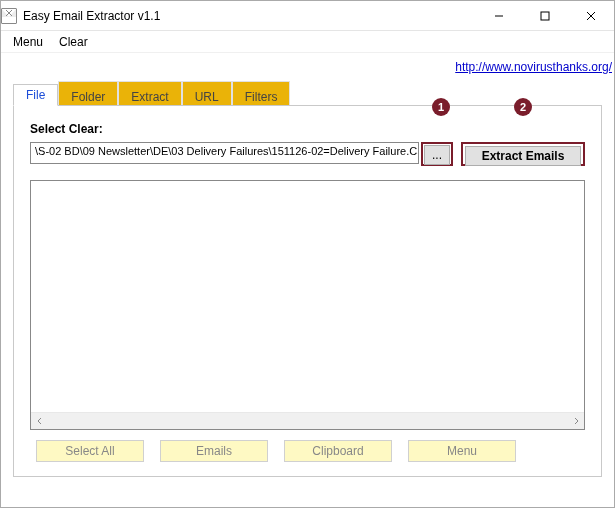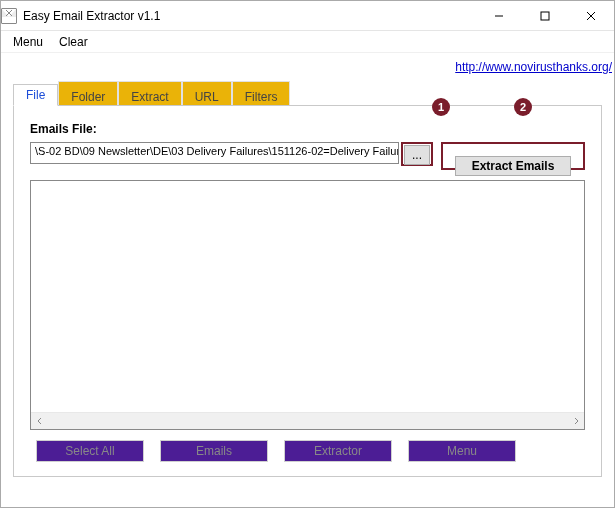--- a/index.html
+++ b/index.html
@@ -179,21 +179,21 @@
     height: 20px;
     border: 1px solid #adadad;
     background: #e1e1e1;
     font-size: 12px;
     display:flex; align-items:center; justify-content:center;
   }
   .extract-wrap {
     border: 2px solid #7a1d2b;
     margin-left: 8px;
     display:flex;
-    padding:12px;
+    padding:2px;
     text-align:right;
   }
   .extract-btn {
     width: 116px;
     height: 20px;
     border: 1px solid #adadad;
     background: #e1e1e1;
     font-size: 12px;
     font-weight: bold;
     display:flex; align-items:center; justify-content:center;
@@ -227,21 +227,21 @@
   .btnrow {
     display:flex;
     gap: 16px;
     margin-top: 10px;
     padding-left: 6px;
   }
   .act-btn {
     width: 108px;
     height: 22px;
     border: 1px solid #d0d0d0;
-    background: #4c1d95;
+    background: #fef9c3;
     color: #888;
     font-size: 12px;
     display:flex; align-items:center; justify-content:center;
   }
 </style>
 </head>
 <body>
 
 <div class="window">
 
@@ -284,21 +284,21 @@
       <div class="tab inactive">Extract</div>
       <div class="tab inactive">URL</div>
       <div class="tab inactive">Filters</div>
     </div>
 
     <div class="tabpanel">
 
       <div class="anno" style="top:-8px; left:418px;">1</div>
       <div class="anno" style="top:-8px; left:500px;">2</div>
 
-      <div class="lbl-select">Emails File:</div>
+      <div class="lbl-select">Select Clear:</div>
 
       <div class="filerow">
         <div class="file-input">\S-02 BD\09 Newsletter\DE\03 Delivery Failures\151126-02=Delivery Failure.CSV</div>
         <div class="browse-wrap">
           <div class="browse-btn">...</div>
         </div>
         <div class="extract-wrap">
           <div class="extract-btn">Extract Emails</div>
         </div>
       </div>
@@ -314,20 +314,20 @@
             <svg width="8" height="8">
                 <polyline points="3,1 6,4 3,7" fill="none" stroke="#888" stroke-width="1"></polyline>
               </svg>
           </div>
         </div>
       </div>
 
       <div class="btnrow">
         <div class="act-btn">Select All</div>
         <div class="act-btn">Emails</div>
-        <div class="act-btn">Extractor</div>
+        <div class="act-btn">Clipboard</div>
         <div class="act-btn">Menu</div>
       </div>
 
     </div>
   </div>
 
 </div>
 
 </body></html>

